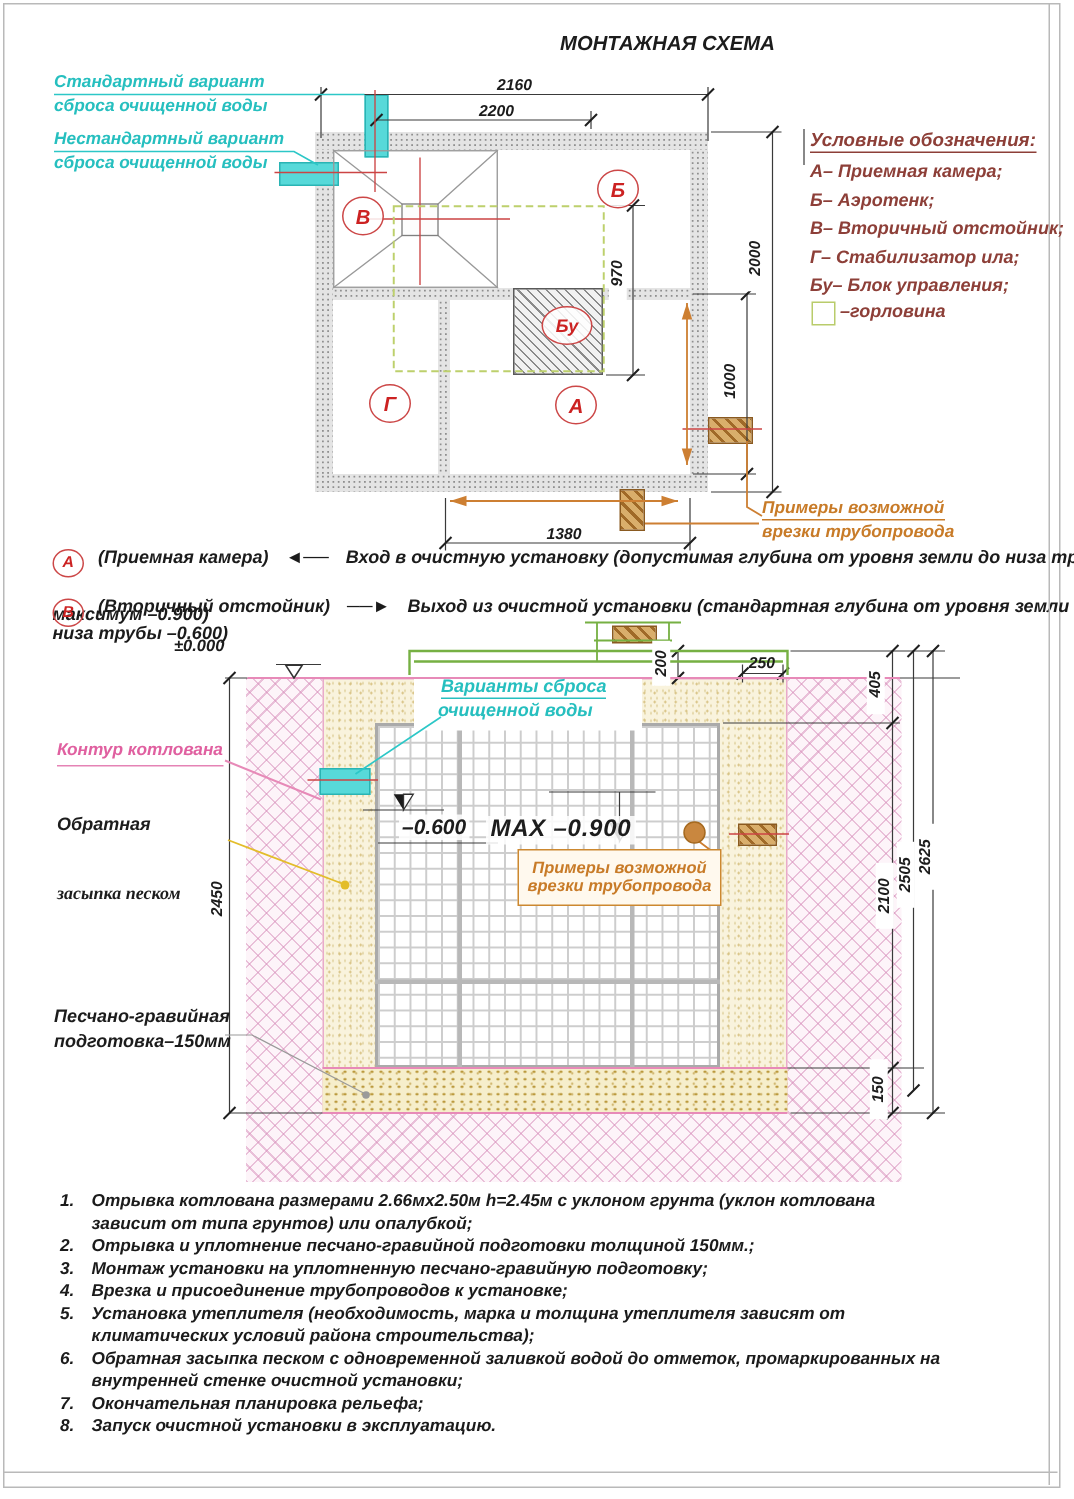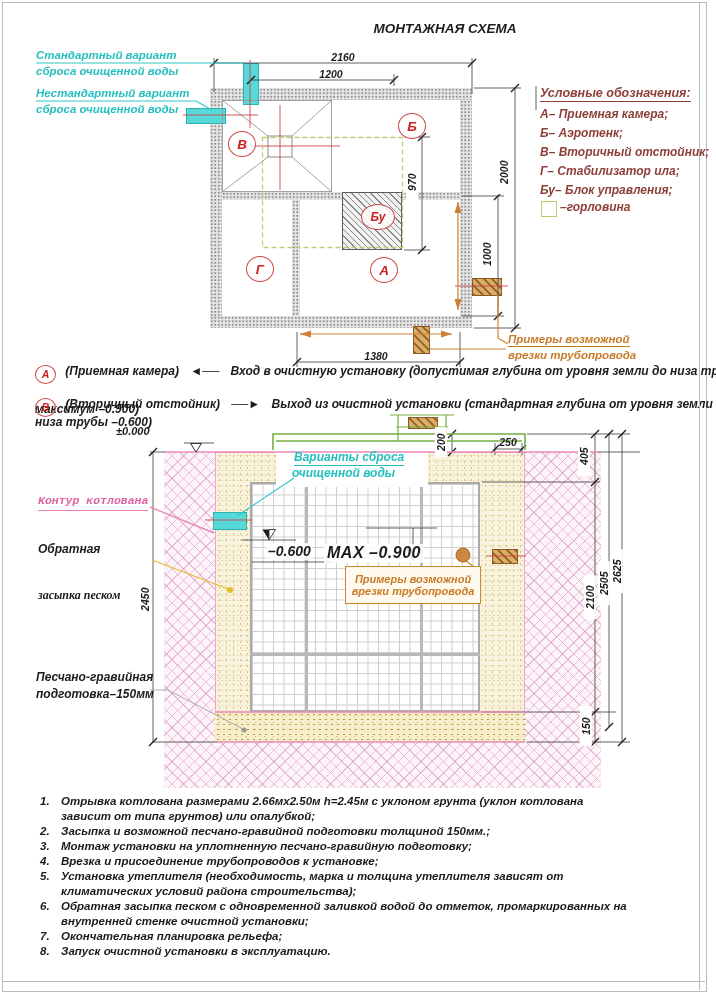--- a/index.html
+++ b/index.html
@@ -4,21 +4,21 @@
 <style>
   html,body{margin:0;padding:0;background:#fff;}
   #page{position:relative;width:716px;height:999px;background:#fff;overflow:hidden;
         font-family:"Liberation Sans",sans-serif;}
   .abs{position:absolute;}
   .t{position:absolute;font-style:italic;font-weight:700;color:#1c1c1c;white-space:nowrap;line-height:1.18;}
   .ctr{text-align:center;}
   .rot{transform:rotate(-90deg);background:#fff;text-align:center;}
   .cy{color:#26bfbf;}
   .or{color:#c87b28;}
-  .mg{color:#e060a0;font-family:Liberation Mono, monospace;}
+  .mg{color:#e060a0;}
   .mr{color:#8d3f38;}
   .ul{border-bottom:1.2px solid currentColor;padding-bottom:1px;}
   .s10{font-size:10.5px;}.s11{font-size:11px;}.s115{font-size:11.5px;}
   .s12{font-size:12px;}.s125{font-size:12.5px;}.s13{font-size:13.5px;}
   .s14{font-size:14px;}.s16{font-size:16px;margin-top:39px;}
   .circle{position:absolute;border:1.4px solid #cc4747;border-radius:50%;color:#c22;
           display:flex;align-items:center;justify-content:center;font-style:italic;font-weight:700;
           background:rgba(255,255,255,.85);}
   .ncirc{display:inline-flex;width:19px;height:17px;border:1.2px solid #cc4747;border-radius:50%;
          color:#c22;align-items:center;justify-content:center;font-size:10.5px;margin-right:6px;
@@ -153,21 +153,21 @@
   <div class="swatch z6" style="left:541px;top:201px;"></div>
   <div class="t s12 mr z6" style="left:560px;top:200px;">–горловина</div>
 
   <div class="circle s13 z6" style="left:228px;top:131px;width:26px;height:24px;">В</div>
   <div class="circle s13 z6" style="left:398px;top:113px;width:26px;height:24px;">Б</div>
   <div class="circle s13 z6" style="left:246px;top:256px;width:26px;height:24px;">Г</div>
   <div class="circle s13 z6" style="left:370px;top:257px;width:26px;height:24px;">А</div>
   <div class="circle s12 z6" style="left:361px;top:204px;width:32px;height:24px;">Бу</div>
 
   <div class="t s10 ctr z6" style="left:313px;top:51px;width:60px;">2160</div>
-  <div class="t s10 ctr z6" style="left:301px;top:68px;width:60px;">1200</div>
+  <div class="t s10 ctr z6" style="left:301px;top:68px;width:60px;">2200</div>
   <div class="t s10 rot z6" style="left:390px;top:176px;width:44px;">970</div>
   <div class="t s10 rot z6" style="left:482px;top:166px;width:44px;">2000</div>
   <div class="t s10 rot z6" style="left:465px;top:248px;width:44px;">1000</div>
   <div class="t s10 ctr z6" style="left:346px;top:350px;width:60px;">1380</div>
   <div class="t s115 or z6" style="left:508px;top:333px;"><span class="ul">Примеры возможной</span></div>
   <div class="t s115 or z6" style="left:508px;top:349px;">врезки трубопровода</div>
 
   <div class="note" style="left:35px;top:364px;">
     <span class="ncirc">А</span>
     <span style="margin-right:8px;">(Приемная камера)</span>
@@ -207,21 +207,21 @@
   <div class="t s10 rot z6" style="left:595px;top:565px;width:44px;">2625</div>
   <div class="t s10 rot z6" style="left:566px;top:720px;width:40px;">150</div>
 
   <div class="proc">
     <div class="row">
         <span class="num">1.</span>
         <span class="txt">Отрывка котлована размерами 2.66мх2.50м h=2.45м с уклоном грунта (уклон котлована зависит от типа грунтов) или опалубкой;</span>
       </div>
     <div class="row">
         <span class="num">2.</span>
-        <span class="txt">Засыпка и возможной песчано-гравийной подготовки толщиной 150мм.;</span>
+        <span class="txt">Отрывка и уплотнение песчано-гравийной подготовки толщиной 150мм.;</span>
       </div>
     <div class="row">
         <span class="num">3.</span>
         <span class="txt">Монтаж установки на уплотненную песчано-гравийную подготовку;</span>
       </div>
     <div class="row">
         <span class="num">4.</span>
         <span class="txt">Врезка и присоединение трубопроводов к установке;</span>
       </div>
     <div class="row">

